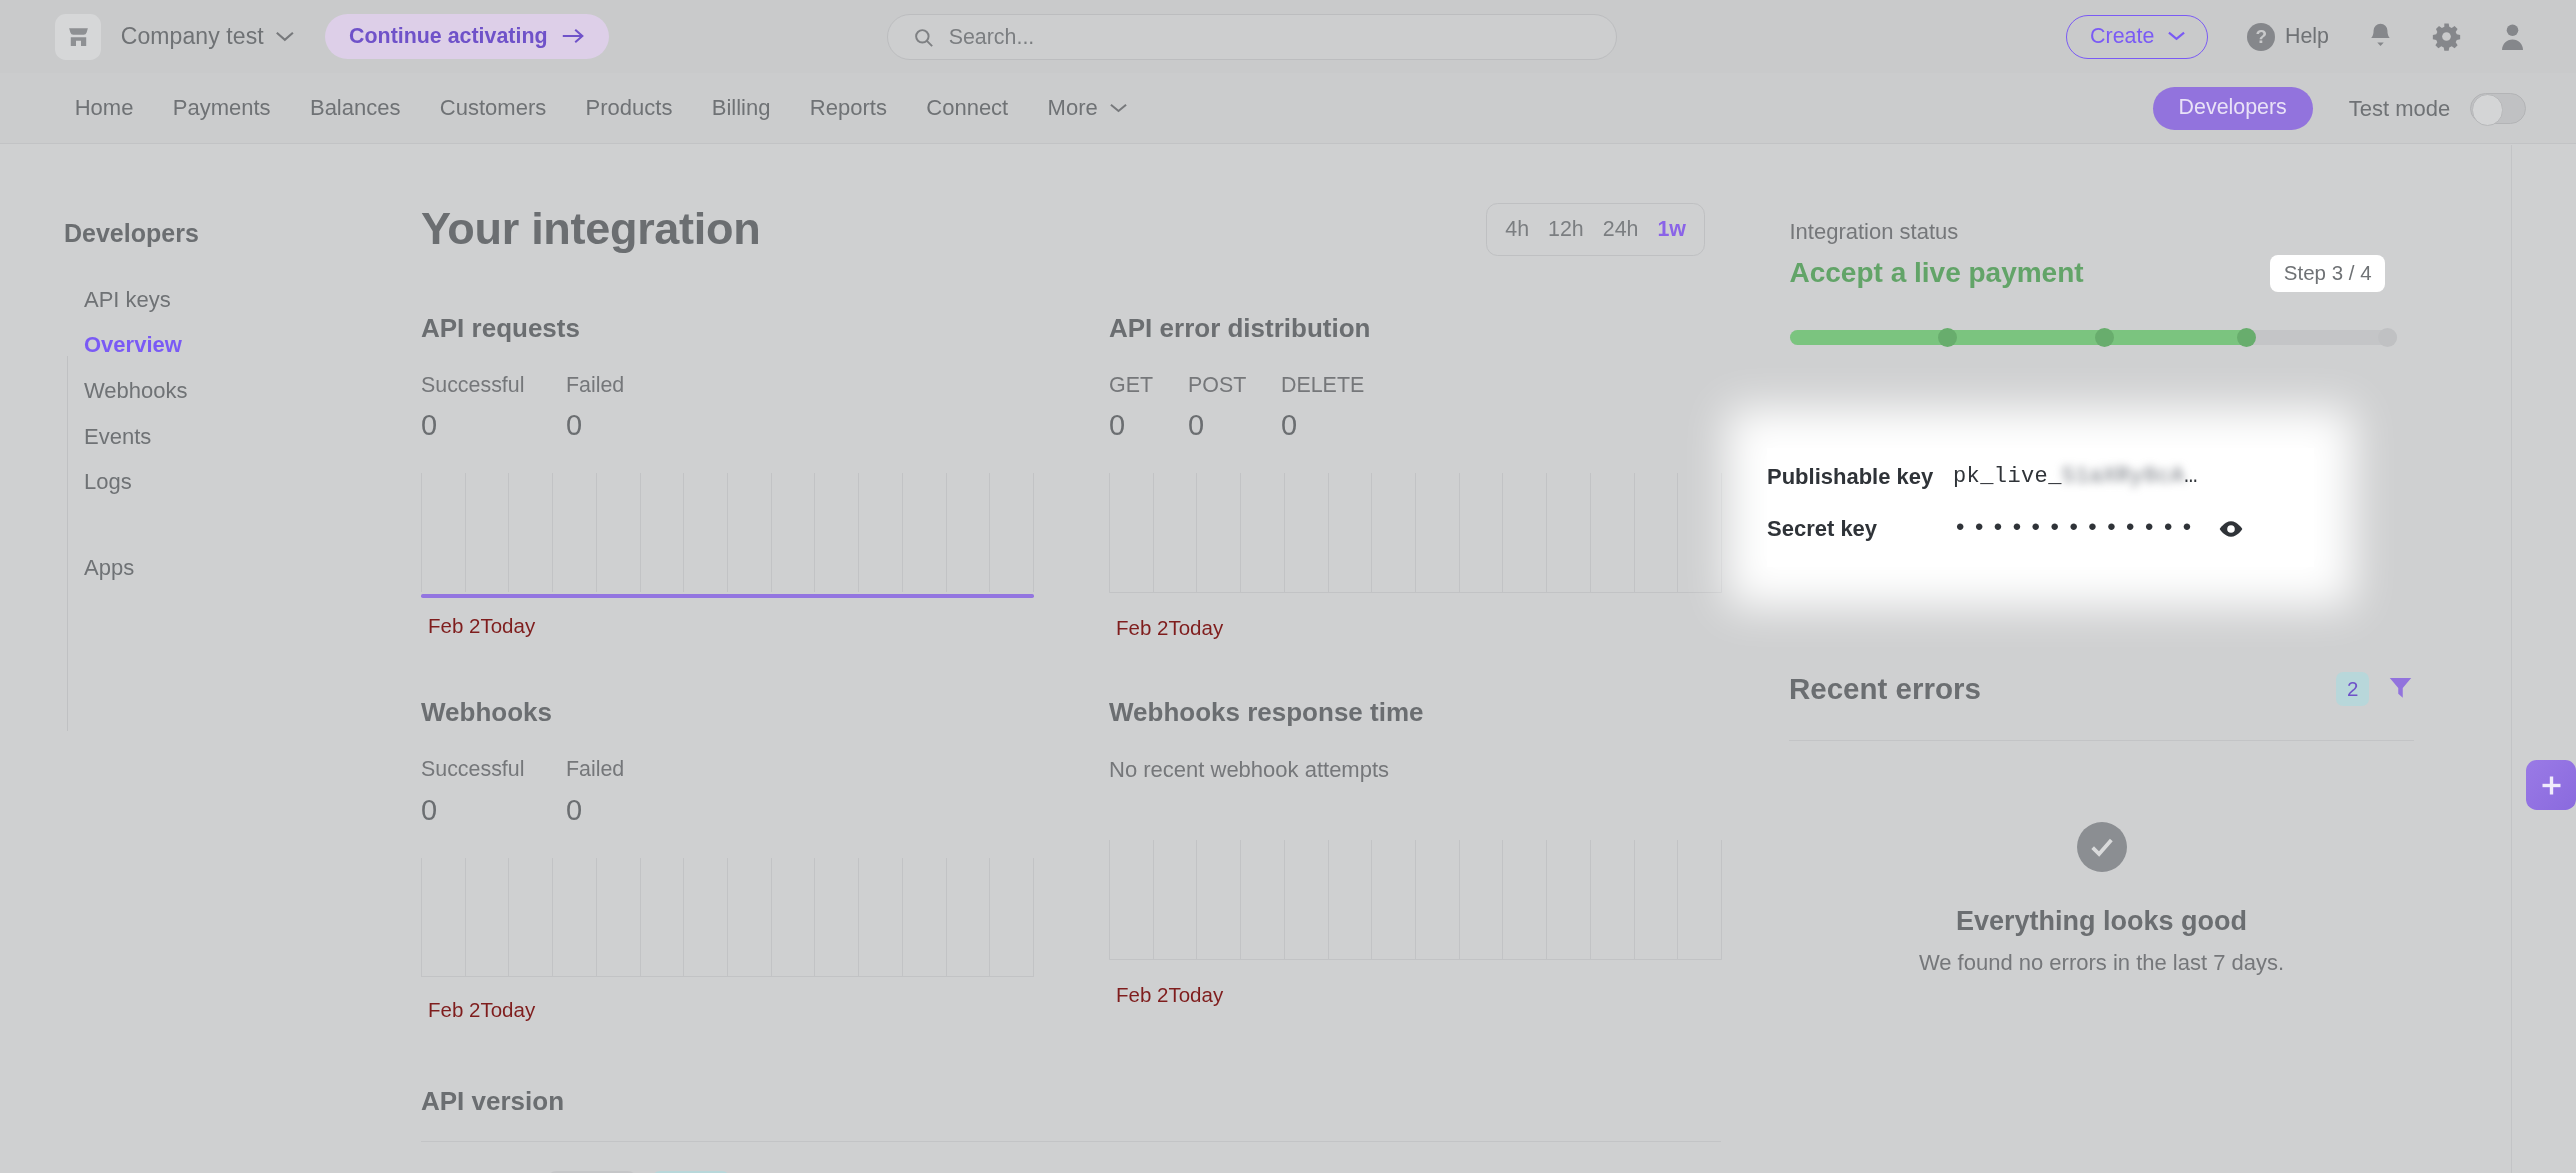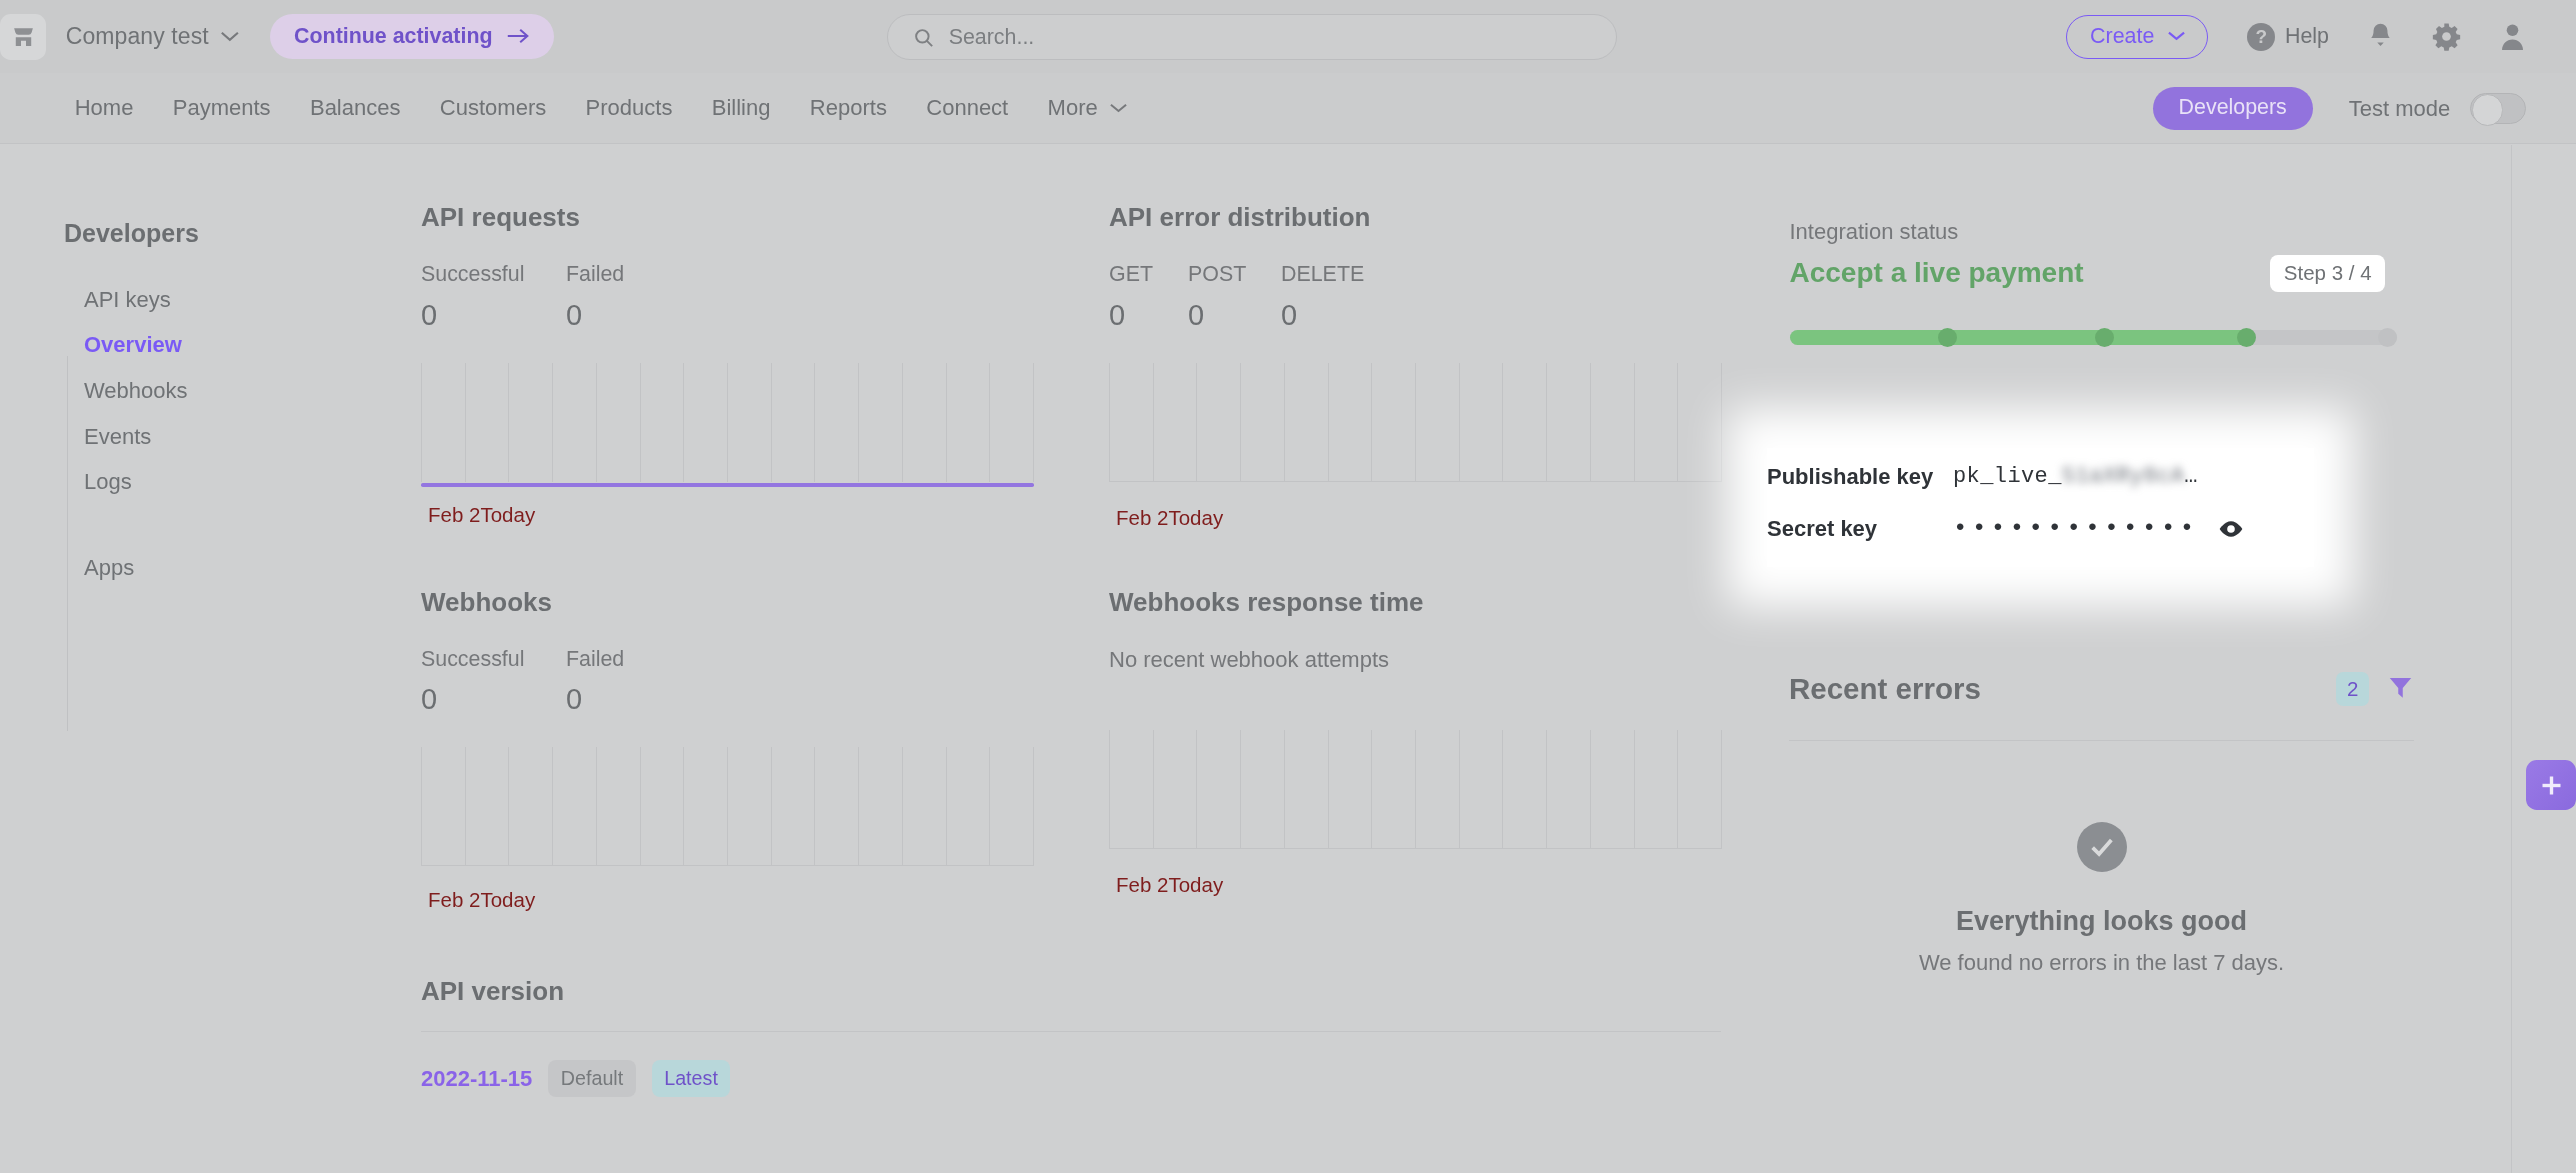--- a/index.html
+++ b/index.html
@@ -16,21 +16,21 @@
     background: #cfd0d1;
   }
 
   
   .topbar {
     position: absolute; left: 0; top: 0;
     width: 2576px; height: 73px;
     background: #c9cacb;
     display: flex; align-items: center;
   }
-  .topbar-left { display: flex; align-items: center; }
+  .topbar-left { display: flex; align-items: center; padding-left: 55px; }
   .acct-logo {
     width: 46px; height: 46px; border-radius: 10.7px;
     background: #d6d7d8;
     display: flex; align-items: center; justify-content: center;
   }
   .acct-logo svg { width: 25px; height: 25px; fill: #8e9093; }
   .acct-name {
     font-size: 23px; color: #6f7275; font-weight: 500;
     margin-left: 19.7px; letter-spacing: 0.1px;
   }
@@ -400,20 +400,29 @@
       <div class="side-item">API keys</div>
       <div class="side-item active">Overview</div>
       <div class="side-item">Webhooks</div>
       <div class="side-item">Events</div>
       <div class="side-item">Logs</div>
       <div class="side-item spaced">Apps</div>
     </div>
   </div>
 
   <div class="main">
+    <div class="page-head">
+      <div class="page-title">Your integration</div>
+      <div class="range-box">
+        <span class="range-opt">4h</span>
+        <span class="range-opt">12h</span>
+        <span class="range-opt">24h</span>
+        <span class="range-opt active">1w</span>
+      </div>
+    </div>
 
     <div class="cards">
 
       <div class="card">
         <div class="card-title">API requests</div>
         <div class="metrics">
           <div class="metric m-succ">
             <div class="metric-label">Successful</div>
             <div class="metric-value">0</div>
           </div>

